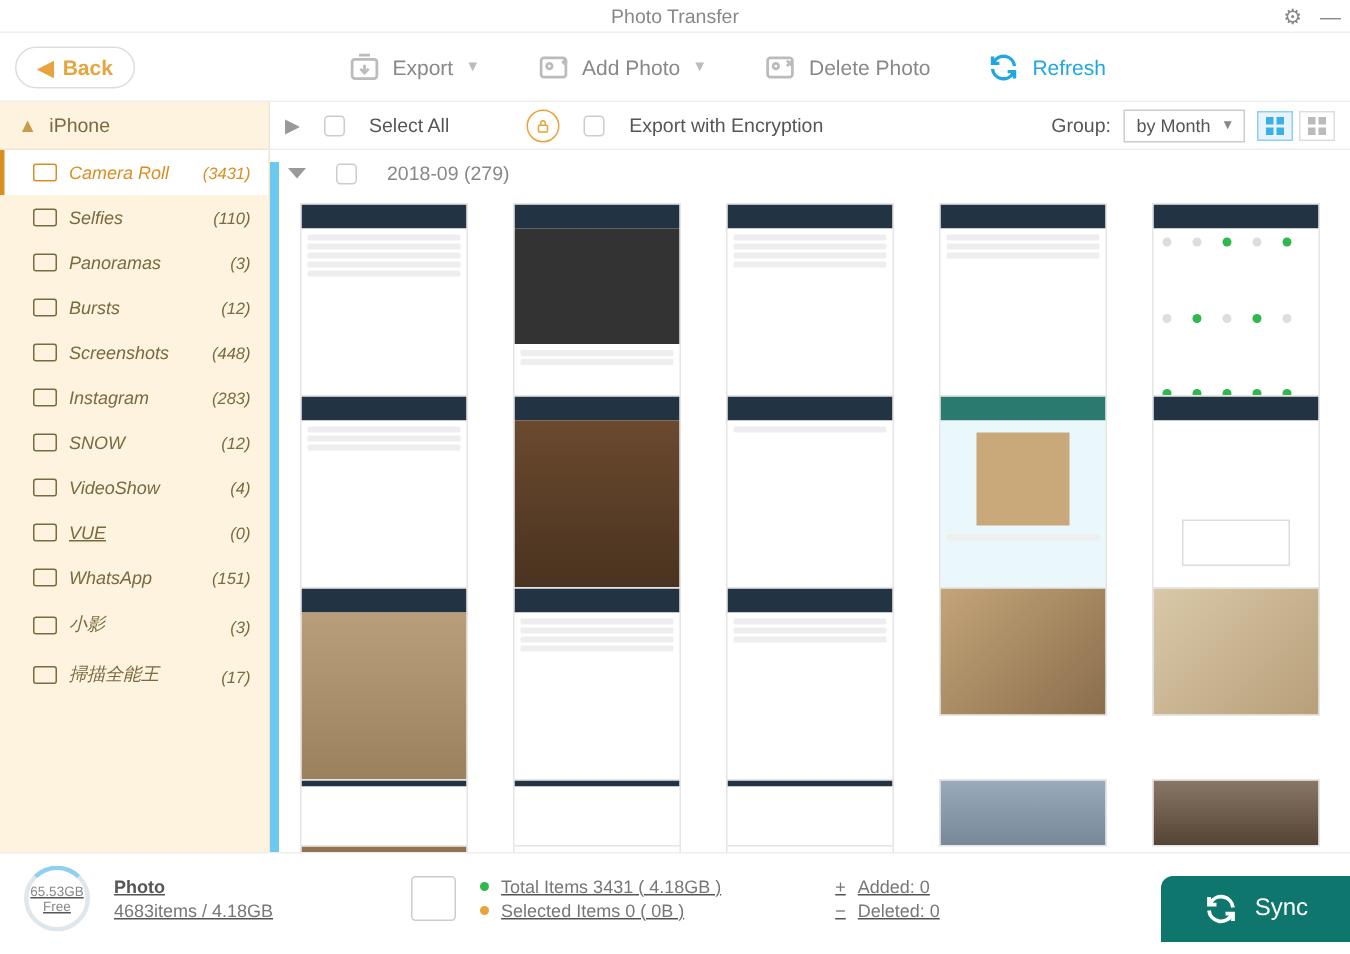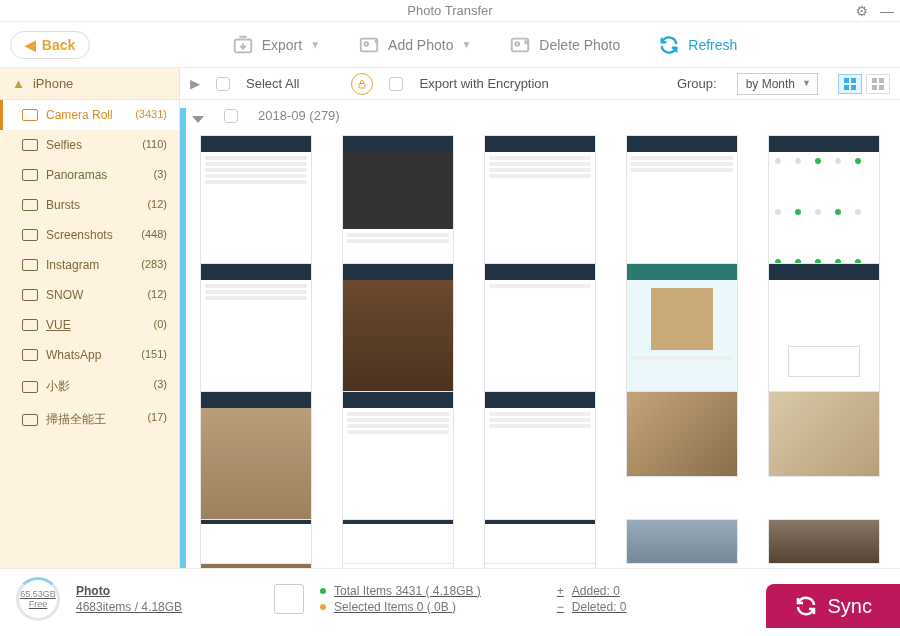--- a/index.html
+++ b/index.html
@@ -14,39 +14,39 @@
 .back-btn { display: flex; align-items: center; gap: 6px; background: #fff; border: 1px solid #ddd; border-radius: 16px; padding: 5px 14px; color: #e8a43c; font-weight: 600; font-size: 14px; cursor: pointer; }
 .tool-item { display: flex; align-items: center; gap: 8px; color: #888; cursor: pointer; font-size: 14px; }
 .tool-item svg { width: 22px; height: 22px; }
 .tool-item .chev { font-size: 10px; color: #bbb; }
 .tool-refresh { color: #1fa8e0; }
 
 .main { display: flex; height: 500px; }
 
 .sidebar { width: 180px; background: linear-gradient(#fdf3df,#fdf3df); border-right: 1px solid #f0e6cf; overflow-y: auto; }
 .sidebar-header { display: flex; align-items: center; gap: 8px; padding: 8px 12px; color: #7a6a3f; border-bottom: 1px solid #f0e6cf; }
-.side-item { display: flex; align-items: flex-start; justify-content: space-between; padding: 8px 12px 8px 22px; color: #7a6a3f; font-size: 12px; cursor: pointer; }
+.side-item { display: flex; align-items: flex-end; justify-content: space-between; padding: 8px 12px 8px 22px; color: #7a6a3f; font-size: 12px; cursor: pointer; font-style: italic; }
 .side-item.active { background: #fff; color: #d98f1f; border-left: 3px solid #d98f1f; padding-left: 19px; }
 .side-item .left { display: flex; align-items: center; gap: 8px; }
 .side-item .icon { width: 16px; height: 12px; border: 1.5px solid currentColor; border-radius: 2px; display: inline-block; }
 .side-item .count { font-size: 11px; }
 .side-item .underline { text-decoration: underline; }
 
 .content { flex: 1; display: flex; flex-direction: column; background: #fff; position: relative; }
 .blue-strip { width: 6px; background: #6bc9f0; position: absolute; left: 0; top: 40px; bottom: 0; }
 .content-top { height: 32px; display: flex; align-items: center; padding: 0 10px; gap: 16px; border-bottom: 1px solid #eee; }
 .checkbox { width: 14px; height: 14px; border: 1.5px solid #ccc; border-radius: 3px; display: inline-block; }
 .lock-wrap { width: 22px; height: 22px; border: 1.5px solid #e8a43c; border-radius: 50%; display: flex; align-items: center; justify-content: center; }
-.group-area { margin-left: auto; display: flex; align-items: center; gap: 20px; }
+.group-area { margin-left: auto; display: flex; align-items: center; gap: 8px; }
 .group-select { border: 1px solid #ccc; padding: 3px 22px 3px 8px; font-size: 12px; background: #fff; position: relative; }
 .view-btns { display: flex; gap: 4px; }
 .view-btn { width: 24px; height: 20px; border: 1px solid #ddd; display: flex; align-items: center; justify-content: center; cursor: pointer; }
 .view-btn.active { background: #e8f4fb; border-color: #8fd0ee; }
 
-.date-row { display: flex; align-items: flex-end; gap: 20px; padding: 8px 12px; color: #888; }
+.date-row { display: flex; align-items: center; gap: 20px; padding: 8px 12px; color: #888; }
 .triangle { width: 0; height: 0; border-left: 6px solid transparent; border-right: 6px solid transparent; border-top: 7px solid #999; }
 
 .grid { flex: 1; overflow-y: auto; padding: 4px 20px; display: grid; grid-template-columns: repeat(5, 1fr); gap: 20px 30px; }
 .thumb { width: 100%; aspect-ratio: 0.56; background: #f4f4f4; border: 1px solid #e5e5e5; display: flex; flex-direction: column; font-size: 6px; overflow: hidden; }
 .thumb .th-bar { height: 8%; background: #223344; }
 .thumb .th-bar.teal { background: #2b7a6f; }
 .thumb .th-body { flex: 1; background: #fff; display: flex; flex-direction: column; gap: 2px; padding: 4px; }
 .thumb .th-foot { height: 10%; background: #2eb84d; }
 .thumb .th-line { height: 4px; background: #eee; border-radius: 1px; }
 .thumb.photo { background: linear-gradient(135deg,#c4a57a,#8a6d4b); aspect-ratio: 1.3; }
@@ -55,21 +55,21 @@
 .thumb.cal .dot { width: 6px; height: 6px; border-radius: 50%; background: #2eb84d; }
 .thumb.cal .dotg { width: 6px; height: 6px; border-radius: 50%; background: #ddd; }
 
 .footer { height: 60px; border-top: 1px solid #eee; display: flex; align-items: center; padding: 0 16px; gap: 16px; position: relative; text-decoration: underline; }
 .storage-ring { width: 44px; height: 44px; border: 3px solid #dfe7ec; border-top-color: #8fd0ee; border-radius: 50%; display: flex; flex-direction: column; align-items: center; justify-content: center; font-size: 9px; color: #888; }
 .footer-stats { display: flex; flex-direction: column; gap: 2px; font-size: 12px; color: #777; }
 .footer-icon { width: 30px; height: 30px; border: 1.5px solid #ccc; border-radius: 3px; }
 .stat-line { display: flex; align-items: center; gap: 8px; }
 .dot-g { width: 6px; height: 6px; background: #2eb84d; border-radius: 50%; }
 .dot-o { width: 6px; height: 6px; background: #e8a43c; border-radius: 50%; }
-.sync-btn { position: absolute; right: 0; bottom: 0; background: #be185d; color: #fff; font-size: 20px; padding: 10px 28px; display: flex; align-items: center; gap: 10px; border-top-left-radius: 8px; cursor: pointer; }
+.sync-btn { position: absolute; right: 0; bottom: 0; background: #0f766e; color: #fff; font-size: 16px; padding: 10px 28px; display: flex; align-items: center; gap: 10px; border-top-left-radius: 8px; cursor: pointer; }
 
 ::-webkit-scrollbar { width: 0; height: 0; }
 </style>
 </head>
 <body>
 
 <div class="titlebar">
   <span class="title">Photo Transfer</span>
   <div class="controls">
     <span>⚙</span>
@@ -165,20 +165,27 @@
             <span class="">Instagram</span>
           </span>
           <span class="count">(283)</span>
         </div>
         <div class="side-item">
           <span class="left">
             <span class="icon"></span>
             <span class="">SNOW</span>
           </span>
           <span class="count">(12)</span>
+        </div>
+        <div class="side-item">
+          <span class="left">
+            <span class="icon"></span>
+            <span class="">VideoShow</span>
+          </span>
+          <span class="count">(4)</span>
         </div>
         <div class="side-item">
           <span class="left">
             <span class="icon"></span>
             <span class="underline">VUE</span>
           </span>
           <span class="count">(0)</span>
         </div>
         <div class="side-item">
           <span class="left">

